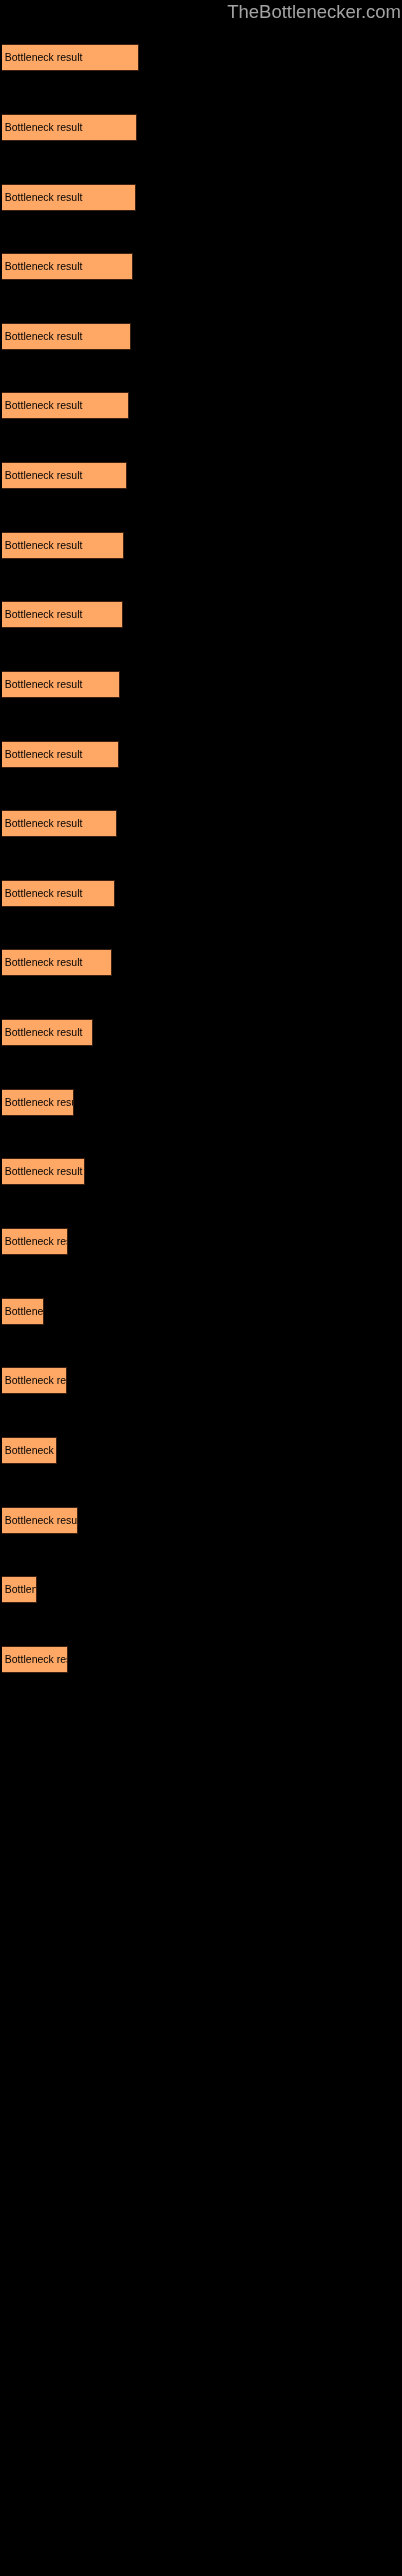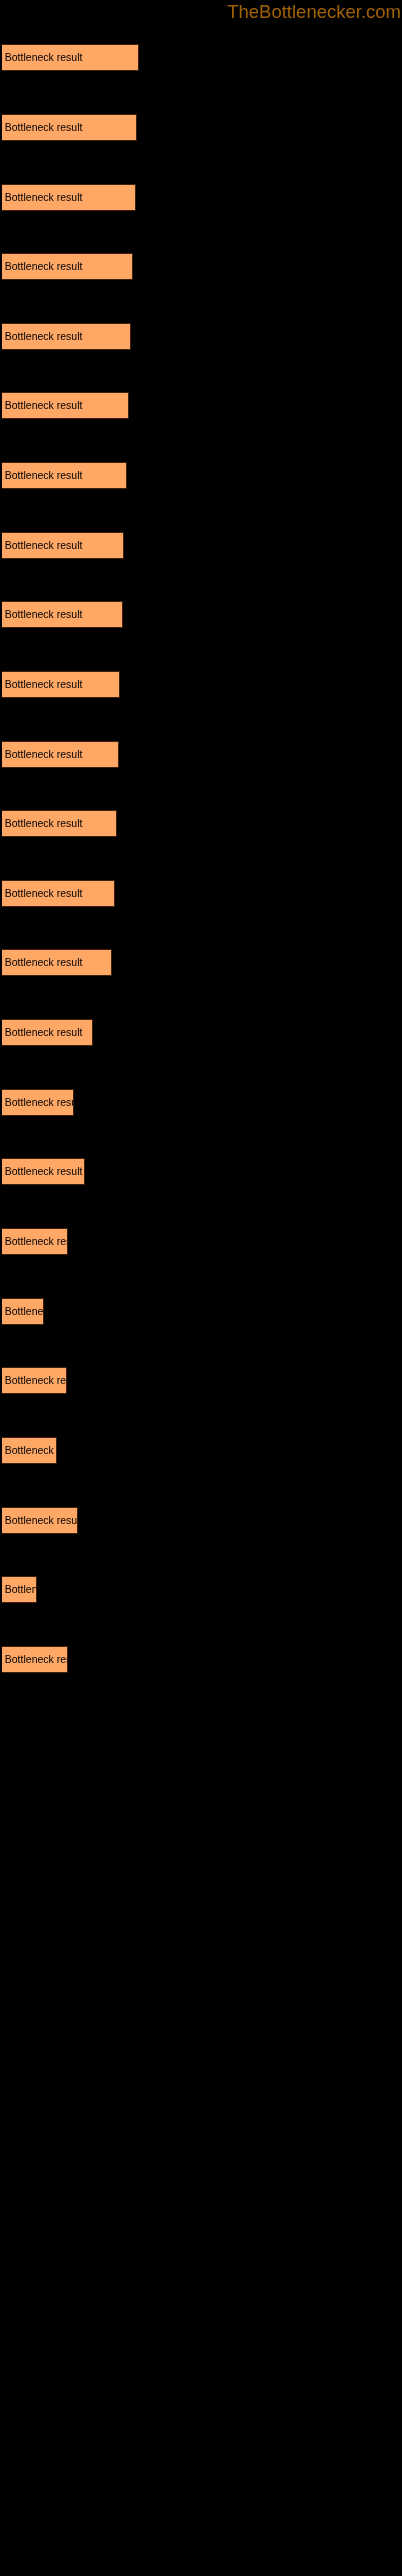--- a/index.html
+++ b/index.html
@@ -15,21 +15,21 @@
     font-family: "Liberation Sans", sans-serif;
   }
   #watermark {
     position: absolute;
     top: 0px;
     left: 0px;
     width: 401px;
     text-align: right;
     font-size: 18.5px;
     line-height: 24px;
-    color: #a16207;
+    color: #a3a3a3;
     letter-spacing: 0px;
     white-space: nowrap;
     user-select: none;
   }
   #chart {
     position: absolute;
     top: 0;
     left: 0;
     width: 403px;
     height: 2576px;

